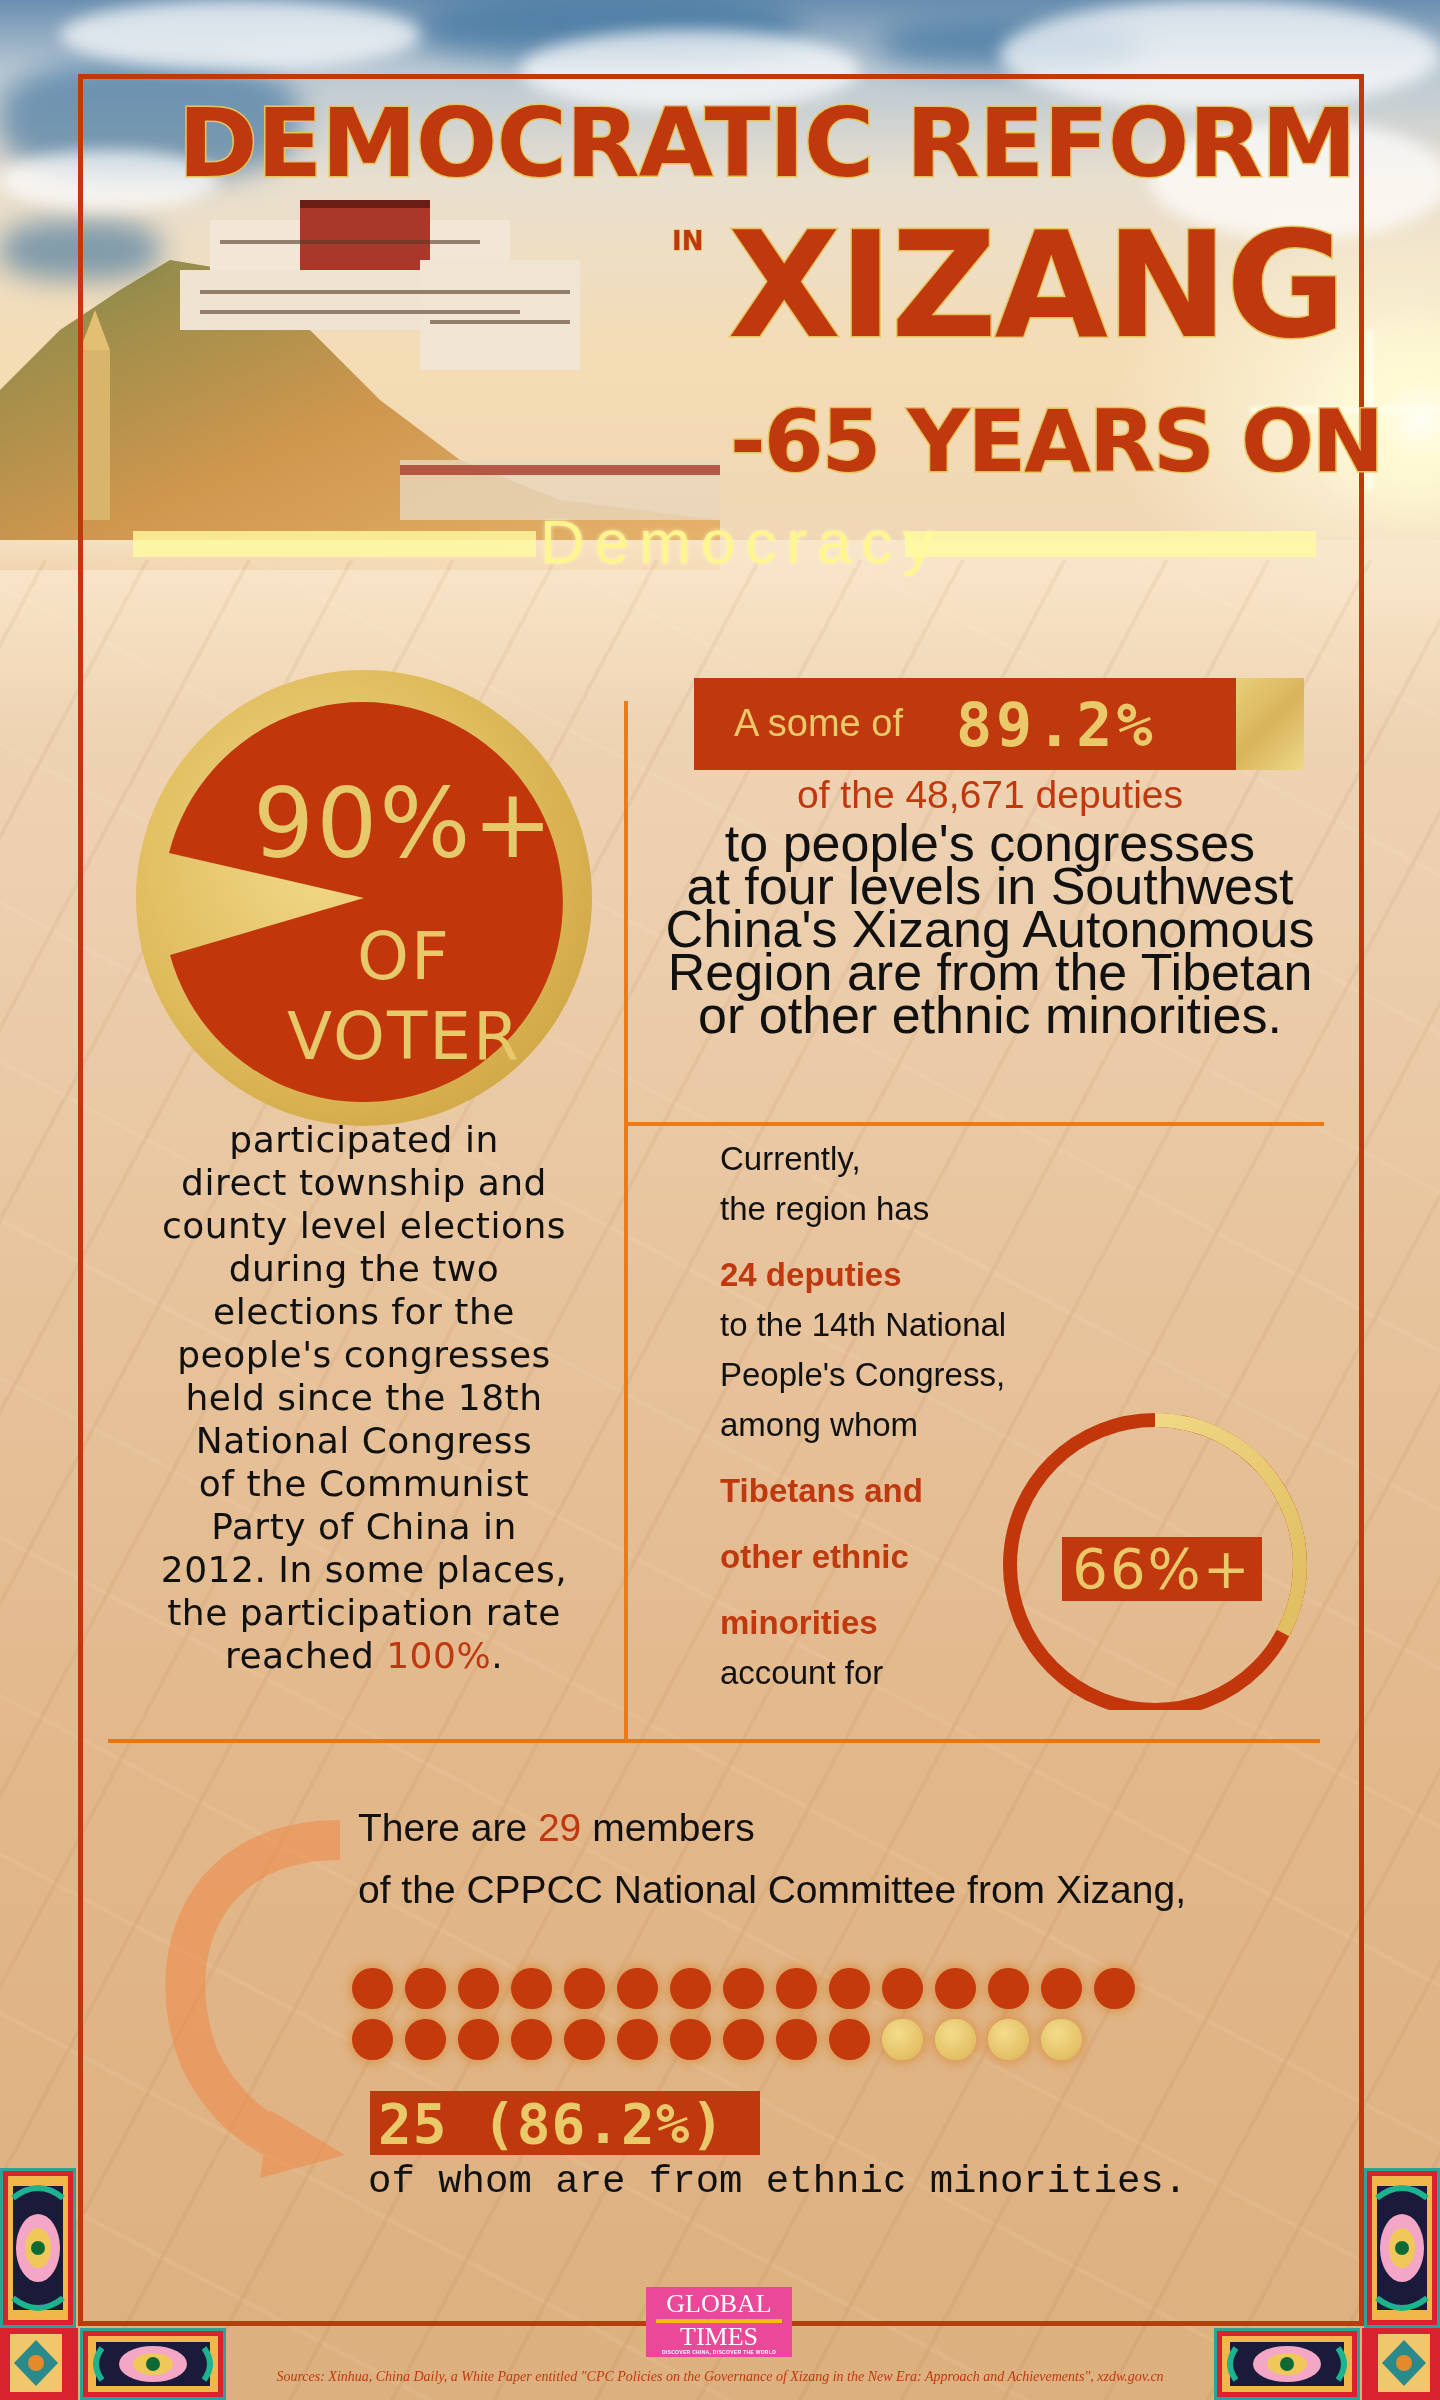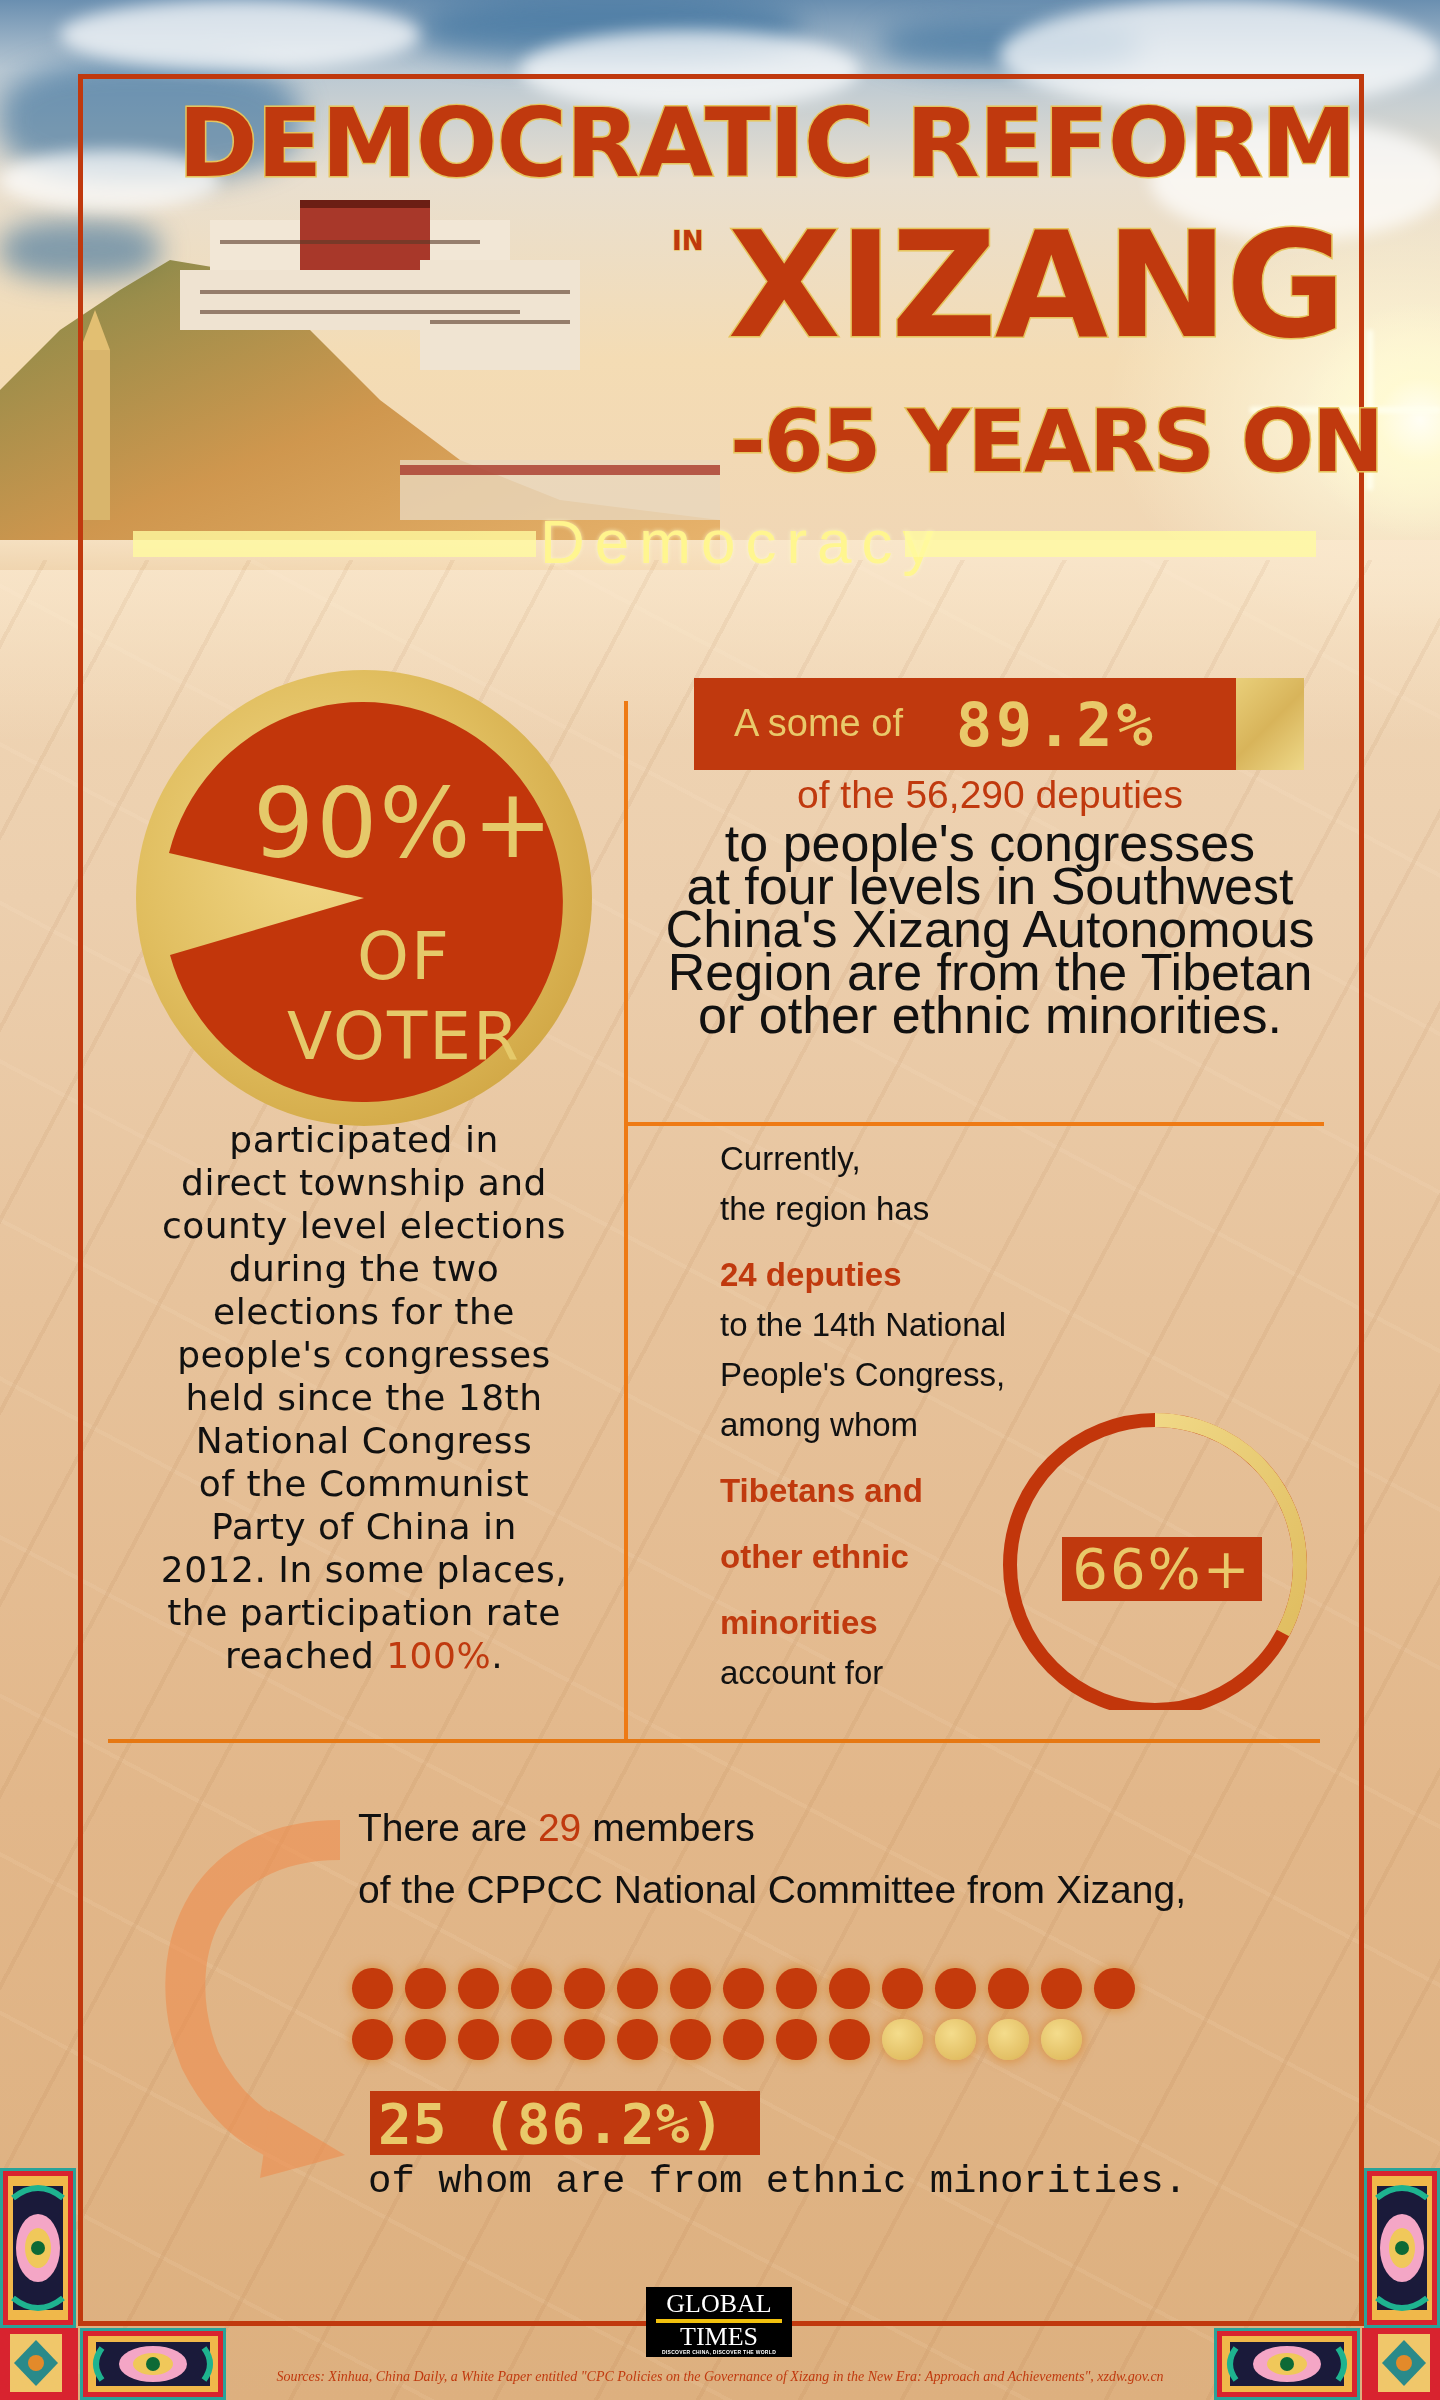--- a/index.html
+++ b/index.html
@@ -105,21 +105,21 @@
   .count-box { position:absolute; left:370px; top:2091px; width:390px; height:64px; background:#c0390e; }
   .count-text { position:absolute; left:378px; top:2092px; height:64px; line-height:64px; font-size:56px; color:#e9c96a;
                 font-family:"DejaVu Sans Mono", monospace; font-weight:bold; letter-spacing:1px; }
   .cppcc3 { position:absolute; left:368px; top:2160px; font-family:Liberation Mono, monospace; font-size:39px; color:#111; }
 
   
   .orn { position:absolute; overflow:hidden; pointer-events:none; }
   .orn svg { width:100%; height:100%; display:block; }
 
   
-  .logo { position:absolute; left:646px; top:2287px; width:146px; height:70px; background:#000000;
+  .logo { position:absolute; left:646px; top:2287px; width:146px; height:70px; background:#ec4899;
           text-align:center; color:#fff; font-family:"Liberation Serif", serif; }
   .logo-l1 { font-size:26px; line-height:26px; padding-top:4px; letter-spacing:0; }
   .logo-bar { height:4px; margin:2px 10px; background:#f2c10e; }
   .logo-l2 { font-size:26px; line-height:24px; }
   .logo-tag { font-size:5px; line-height:6px; letter-spacing:0.3px; font-family:"Liberation Sans", sans-serif; font-weight:bold; }
 
   .sources { position:absolute; left:0; top:2369px; width:1440px; text-align:center; color:#c0390e;
              font-family:"Liberation Serif", serif; font-style:italic; font-size:14px; }
 </style>
 </head>
@@ -216,21 +216,21 @@
   <div>Party of China in</div>
   <div>2012. In some places,</div>
   <div>the participation rate</div>
   <div><span>reached </span><span class="hl">100%</span><span>.</span></div>
 </div>
 
 <div class="total-box"></div>
 <div class="total-gold"></div>
 <div class="total-label">A some of</div>
 <div class="total-value">89.2%</div>
-<div class="deputies-line">of the 56,290 deputies</div>
+<div class="deputies-line">of the 48,671 deputies</div>
 <div class="right-para1">
   <div>to people's congresses</div>
   <div>at four levels in Southwest</div>
   <div>China's Xizang Autonomous</div>
   <div>Region are from the Tibetan</div>
   <div>or other ethnic minorities.</div>
 </div>
 
 <div class="right-para2">
   <div>Currently,</div>

